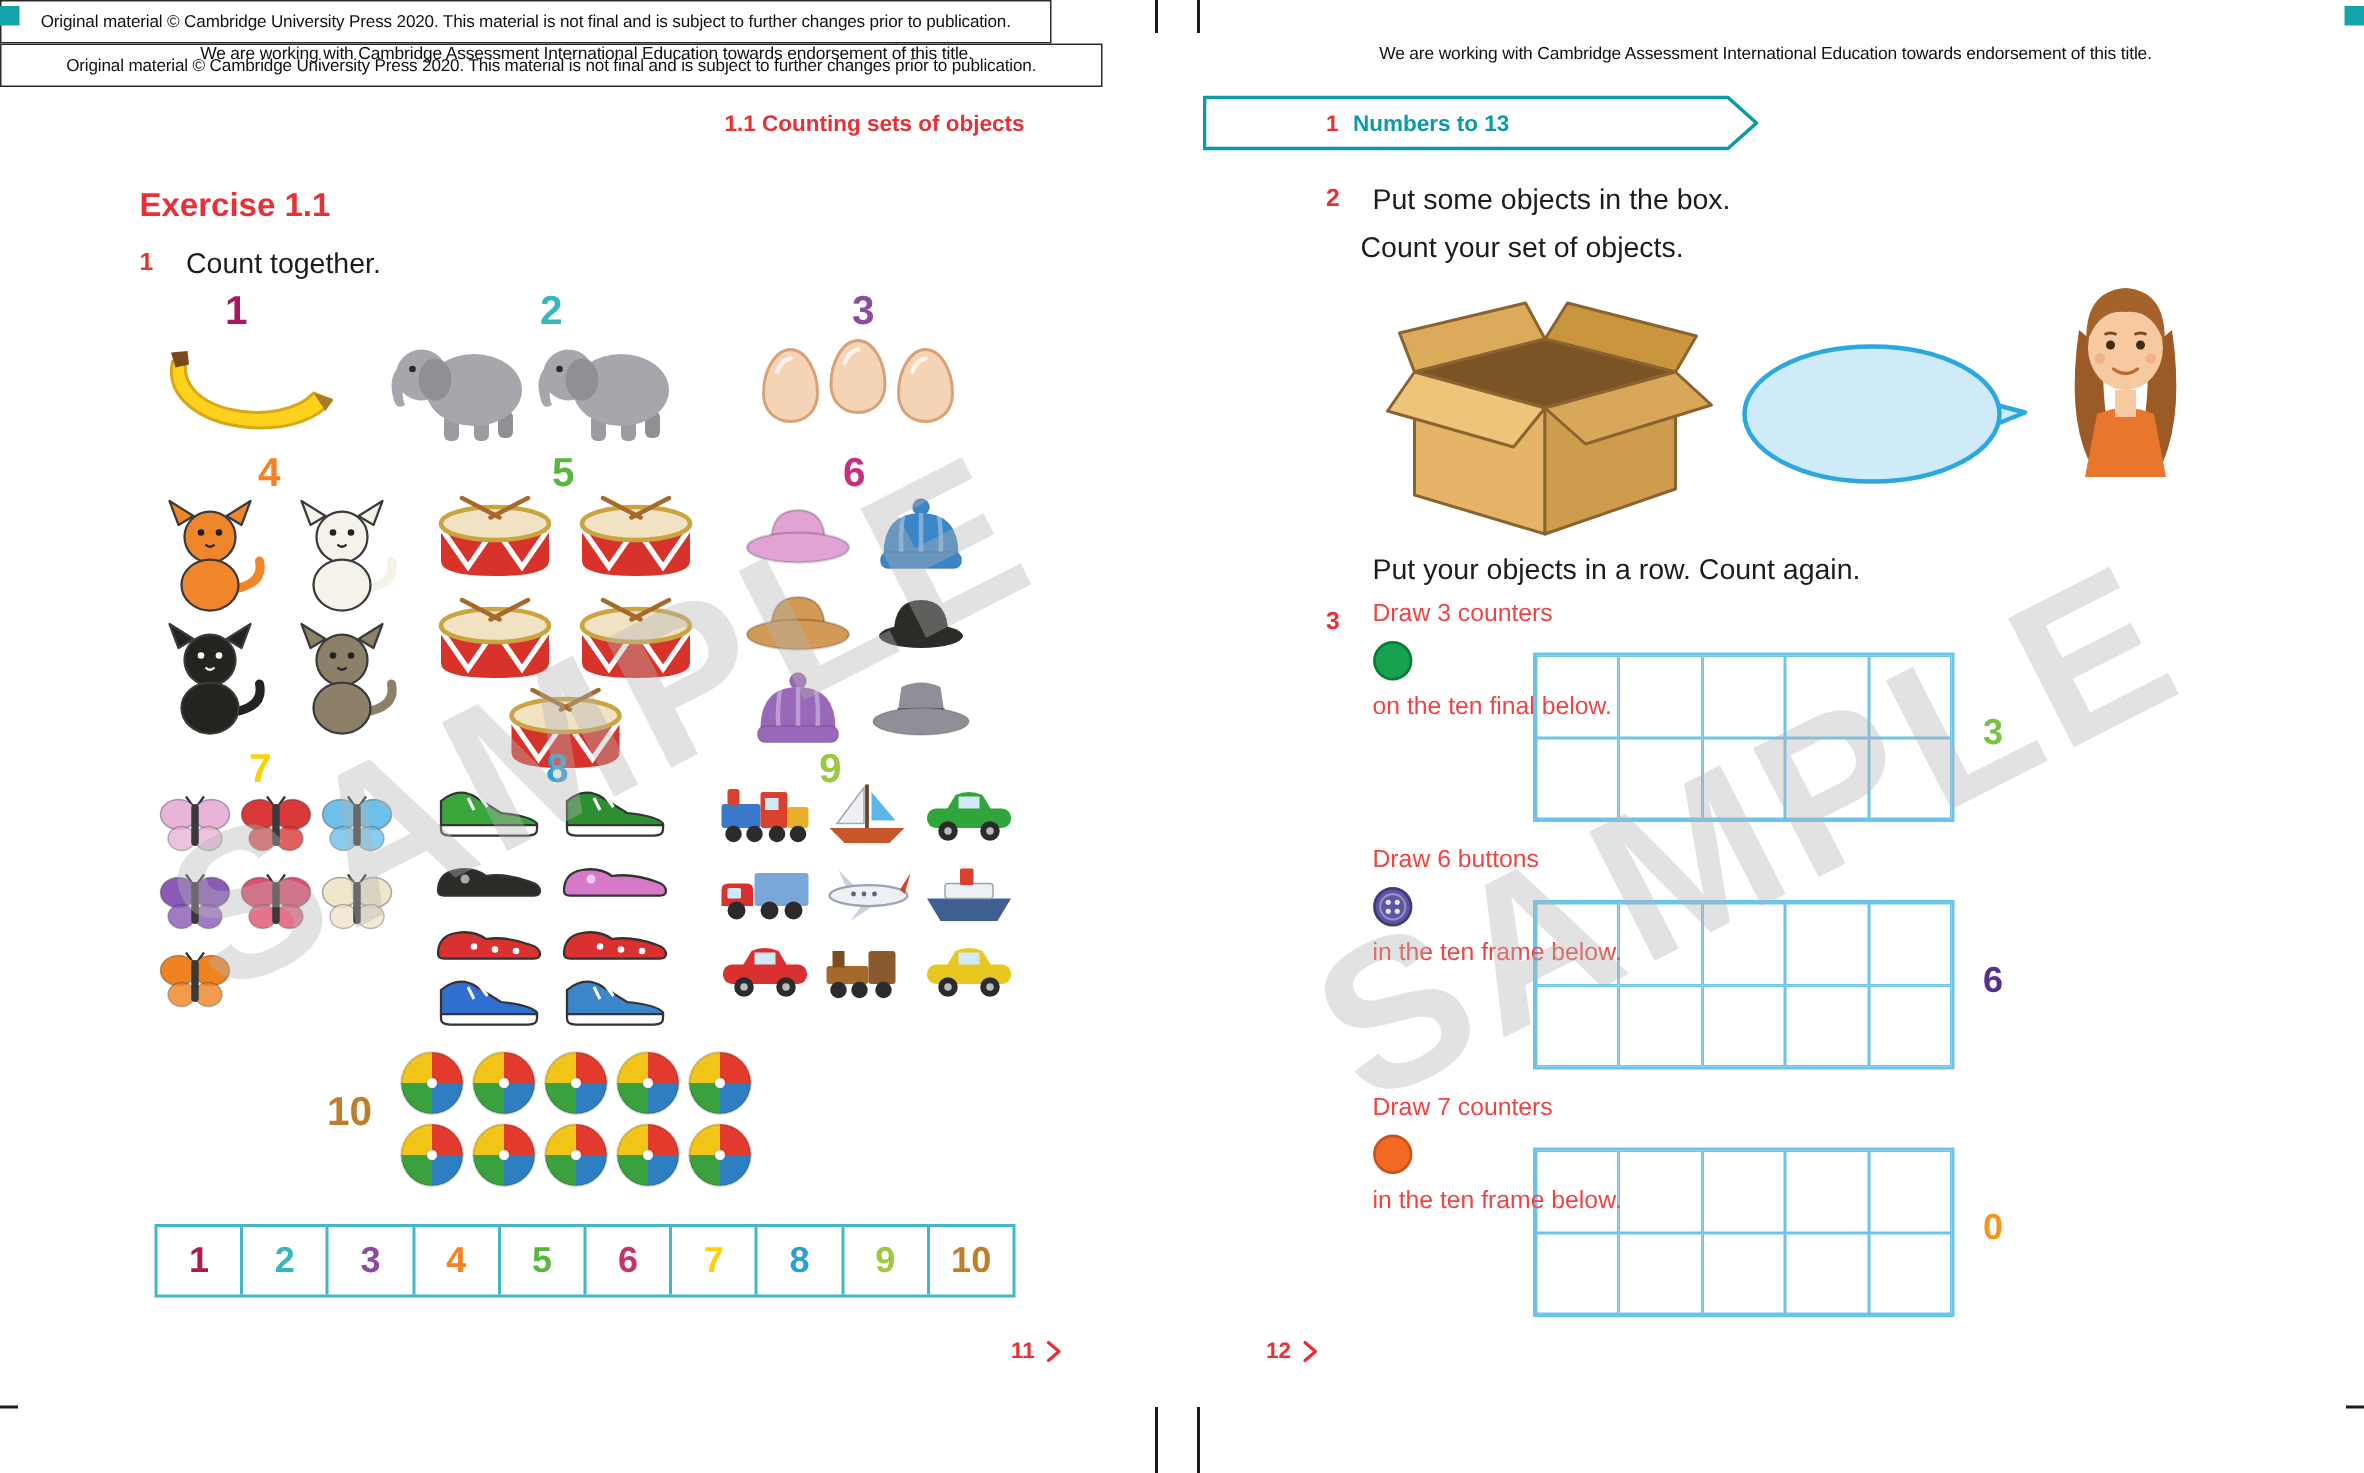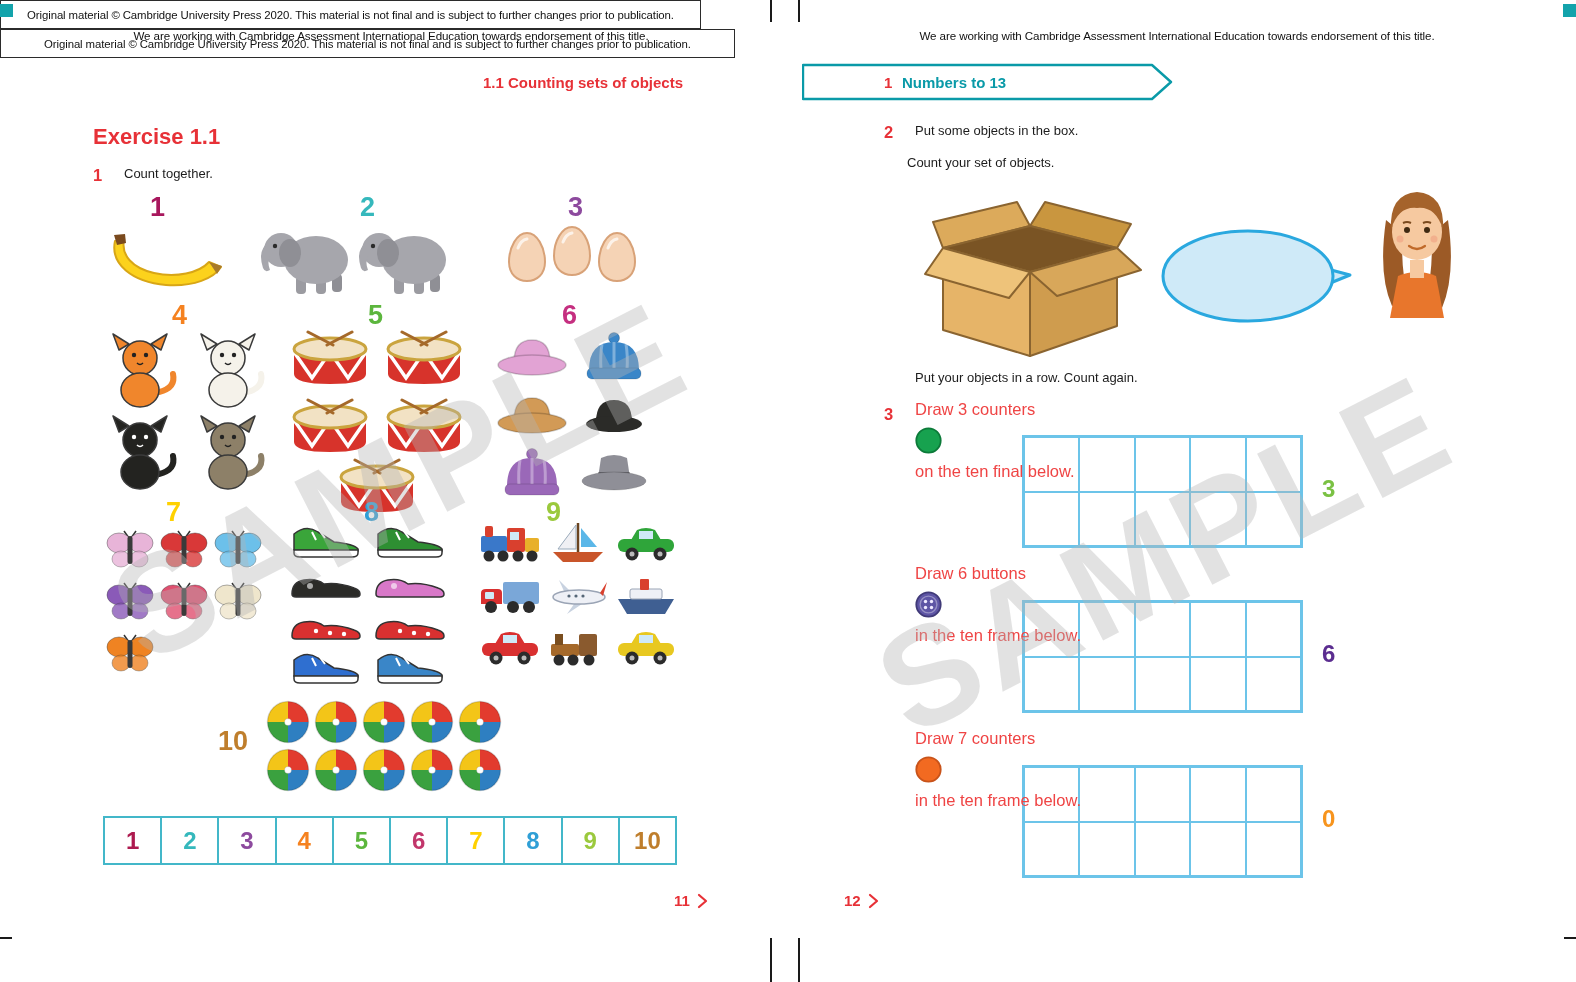--- a/index.html
+++ b/index.html
@@ -17,21 +17,21 @@
   #header-left { left:91px; } #header-right { left:877px; }
 
   .watermark { font-weight:bold; font-size:140px; line-height:1.1; letter-spacing:6px; color:#b5b5b5;
                opacity:0.38; transform:rotate(-27deg); pointer-events:none; z-index:40; text-align:center; }
   #wm-left { left:60px; top:405px; width:680px; }
   #wm-right { left:825px; top:478px; width:680px; }
 
   .section-header { left:400px; top:74px; width:283px; text-align:right; font-size:15px; font-weight:bold; color:#e73137; }
   .exercise-title { left:93px; top:124px; font-size:22px; font-weight:bold; color:#e73137; }
   .qnum { font-weight:bold; color:#e73137; font-size:16.5px; }
-  .qtext, .bodyline { font-size:13px; color:#1c1c1c; }
+  .qtext, .bodyline { font-size:19px; color:#1c1c1c; }
 
   .group-num { position:absolute; font-size:27px; font-weight:bold; }
   .pic-item { position:absolute; }
   .pic-item svg { display:block; width:100%; height:100%; }
 
   #number-strip { left:103px; top:816px; width:574px; height:49px; display:flex; border:2px solid #43b7c9; background:#fff; z-index:5; }
   .strip-cell { flex:1; display:flex; align-items:center; justify-content:center; font-size:24px; font-weight:bold; border-left:2px solid #43b7c9; }
   .strip-cell:first-child { border-left:none; }
 
   .page-nav { display:flex; align-items:center; gap:6px; font-size:15px; font-weight:bold; color:#e73137; }

